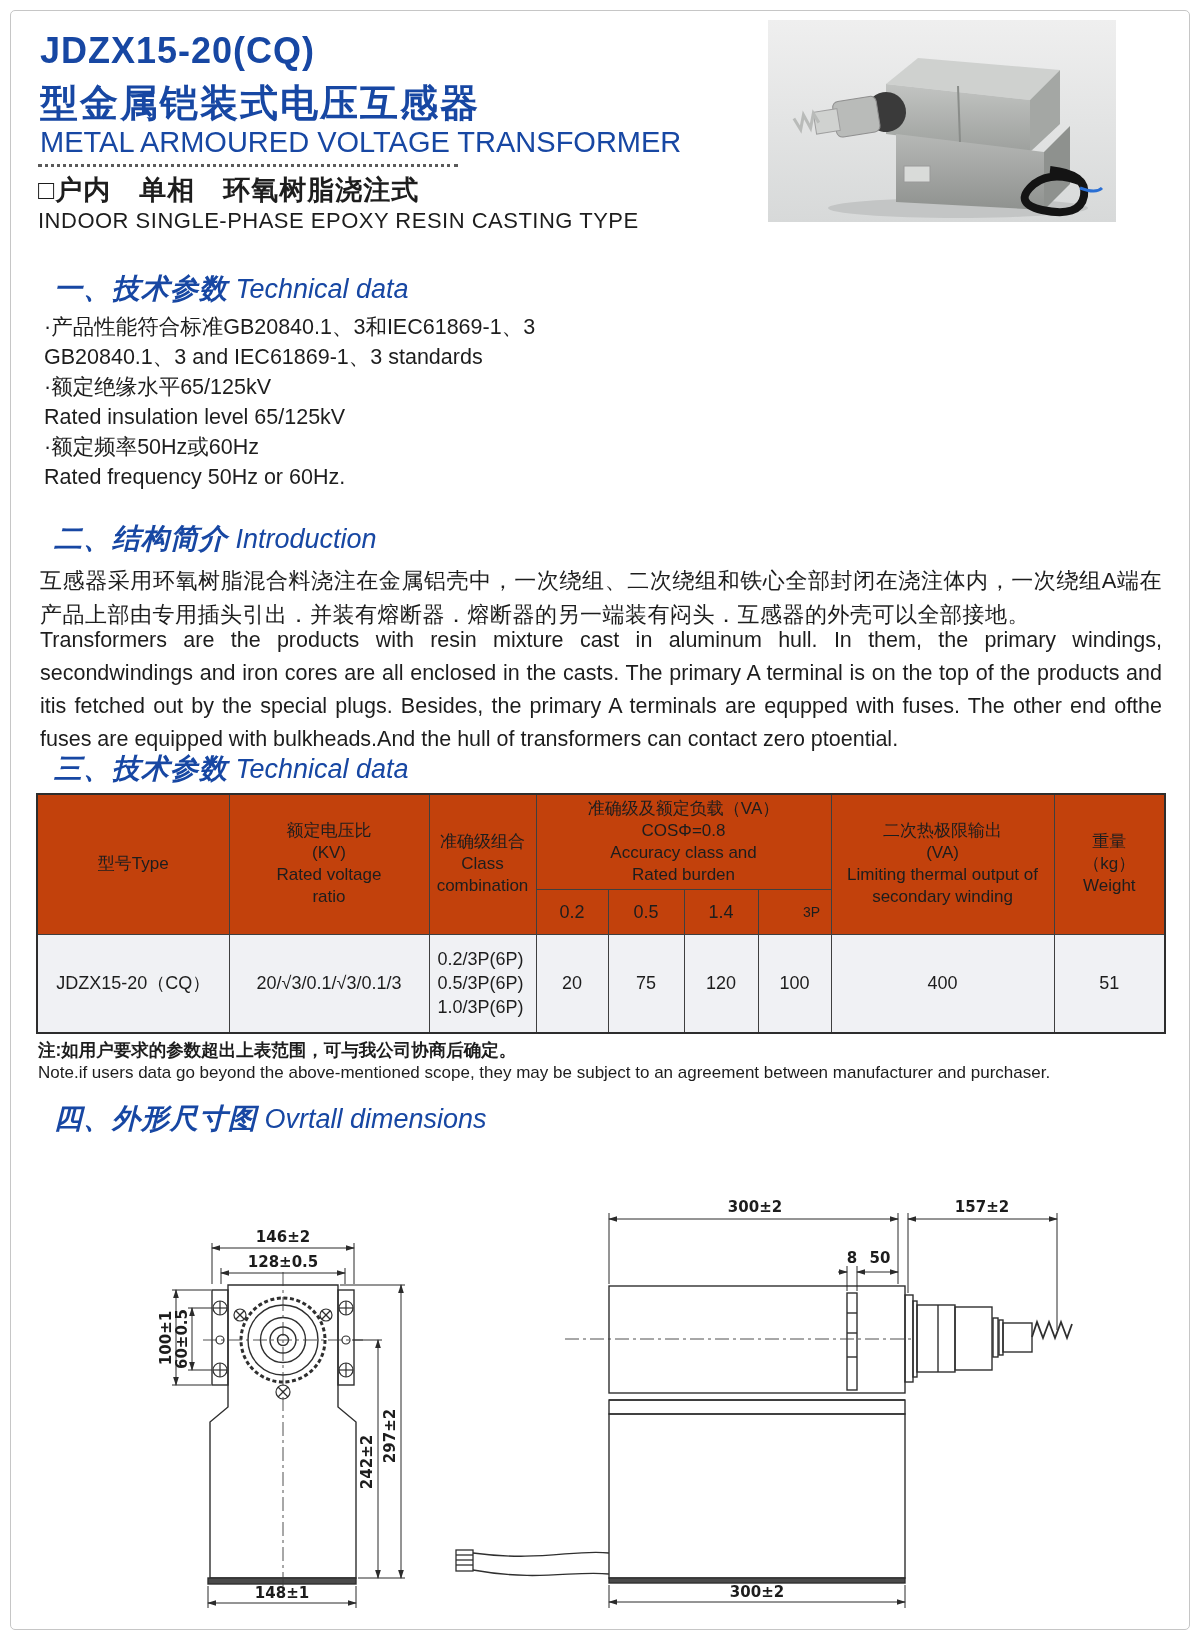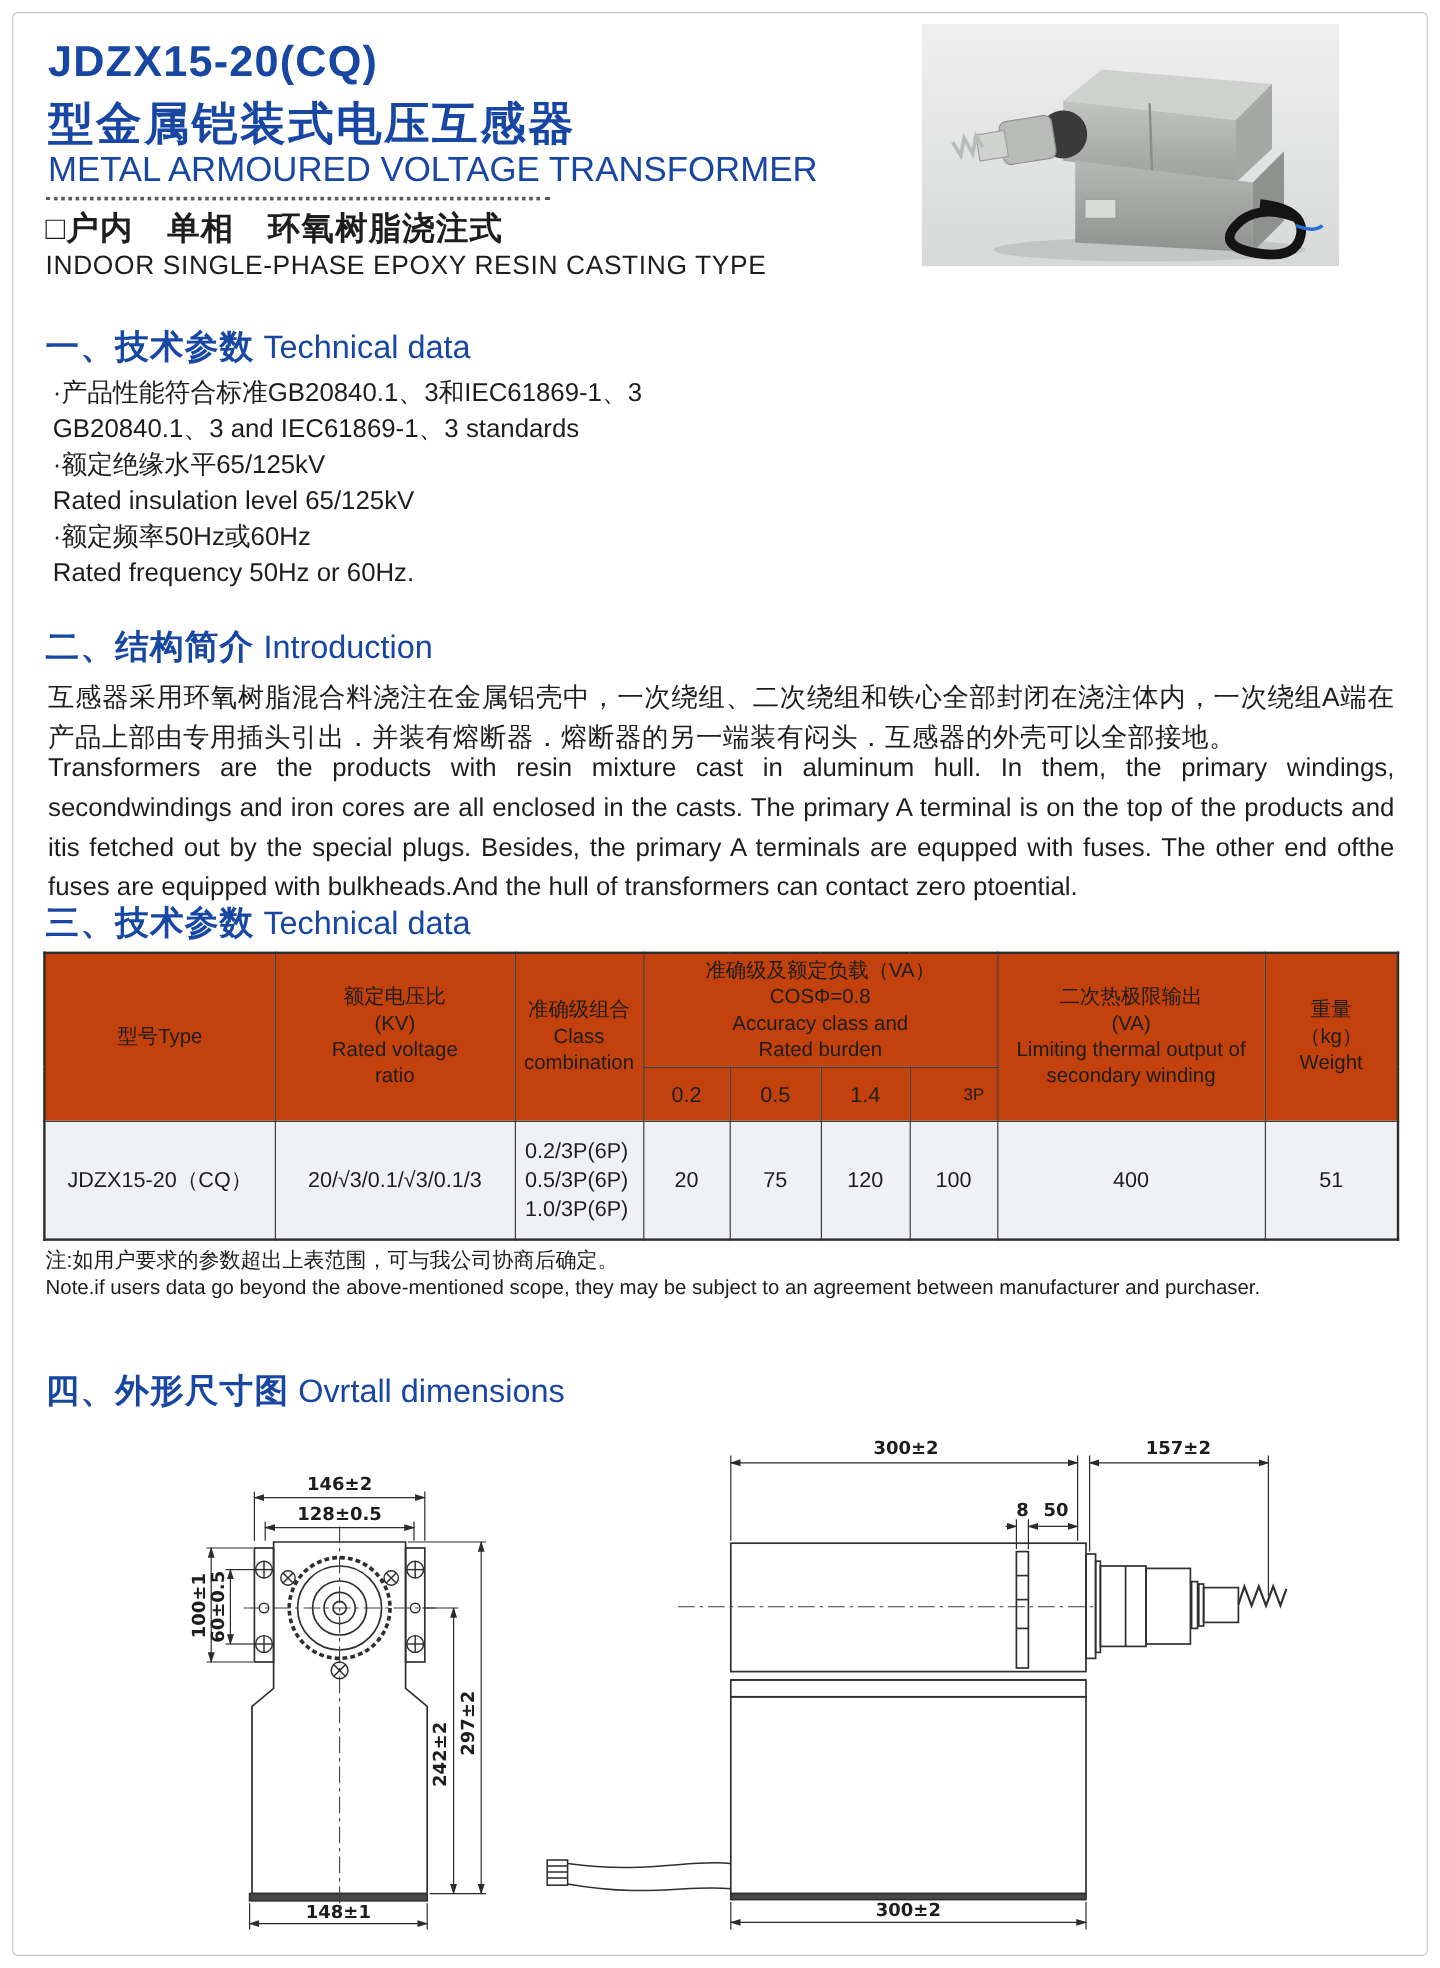--- a/index.html
+++ b/index.html
@@ -12,39 +12,39 @@
     border:1px solid #c6c6c6;border-radius:5px;pointer-events:none;}
   .abs{position:absolute;}
   .blue{color:#1747a3;}
   .model-title{left:40px;top:30px;font-size:36px;font-weight:bold;letter-spacing:1px;}
   .title-cn{left:40px;top:78px;font-size:38px;font-weight:bold;letter-spacing:2px;}
   .title-en{left:40px;top:126px;font-size:29px;font-weight:500;letter-spacing:0px;}
   .dotline{left:38px;top:160px;width:420px;height:4px;border-bottom:3px dotted #5a5a5a;}
   .subtitle-cn{left:38px;top:172px;font-size:27px;font-weight:bold;letter-spacing:1px;}
   .subtitle-en{left:38px;top:208px;font-size:22px;letter-spacing:0.5px;}
   .photo{left:768px;top:20px;width:348px;height:202px;}
-  .sec-head{left:38px;font-size:28px;font-weight:bold;letter-spacing:1px;}
+  .sec-head{left:54px;font-size:28px;font-weight:bold;letter-spacing:1px;font-style:italic;}
   .sec-head .en{font-weight:500;font-size:27px;letter-spacing:0px;}
   .s1-body{left:44px;top:312px;font-size:21.5px;line-height:30px;}
   .para{left:40px;width:1122px;text-align:justify;}
   .s2-cn{top:564px;font-size:22px;line-height:34px;letter-spacing:0.5px;}
   .s2-en{top:624px;font-size:21.5px;line-height:33px;}
   table.spec{
     position:absolute;left:36px;top:793px;width:1128px;border-collapse:collapse;
     table-layout:fixed;
   }
   table.spec th,table.spec td{
     border:1px solid #3f3f3f;text-align:center;vertical-align:middle;
     white-space:pre-line;padding:0 2px;font-weight:normal;
   }
   table.spec{border:2px solid #2d2d2d;}
   table.spec th{background:#c2410c;font-size:17px;line-height:22px;}
   table.spec td{background:#f0f1f4;font-size:18px;line-height:24px;}
   .note{left:38px;font-size:17px;line-height:21px;}
-  .note-cn{top:1040px;font-weight:normal;font-size:17.5px;}
+  .note-cn{top:1040px;font-weight:bold;font-size:17.5px;}
   .note-en{top:1062px;}
   svg text{font-family:"DejaVu Sans","Liberation Sans",sans-serif;font-size:15px;font-weight:bold;fill:#1d1d1d;}
 </style>
 </head>
 <body>
 
 <div class="frame"></div>
 
 <div class="abs model-title blue">JDZX15-20(CQ)</div>
 <div class="abs title-cn blue">型金属铠装式电压互感器</div>
@@ -169,21 +169,21 @@
     <td>100</td>
     <td>400</td>
     <td>51</td>
   </tr>
 </tbody>
   </table>
 
 <div class="abs note note-cn">注:如用户要求的参数超出上表范围，可与我公司协商后确定。</div>
 <div class="abs note note-en">Note.if users data go beyond the above-mentioned scope, they may be subject to an agreement between manufacturer and purchaser.</div>
 
-<div class="abs sec-head blue" style="top:1100px;margin-top:40px;">
+<div class="abs sec-head blue" style="top:1100px;">
   <span>四、外形尺寸图</span><span class="en"> Ovrtall dimensions</span>
 </div>
 
 <svg class="abs" style="left:150px;top:1180px;" width="330" height="450" viewBox="150 1180 330 450">
   <defs>
     <marker id="arrF" viewBox="0 0 10 10" refX="9" refY="5" markerWidth="9" markerHeight="9" orient="auto-start-reverse">
       <path d="M0,1.8 L10,5 L0,8.2 z" fill="#2b2b2b"></path>
     </marker>
   </defs>
   <g stroke="#2f2f2f" stroke-width="1.4" fill="none">

